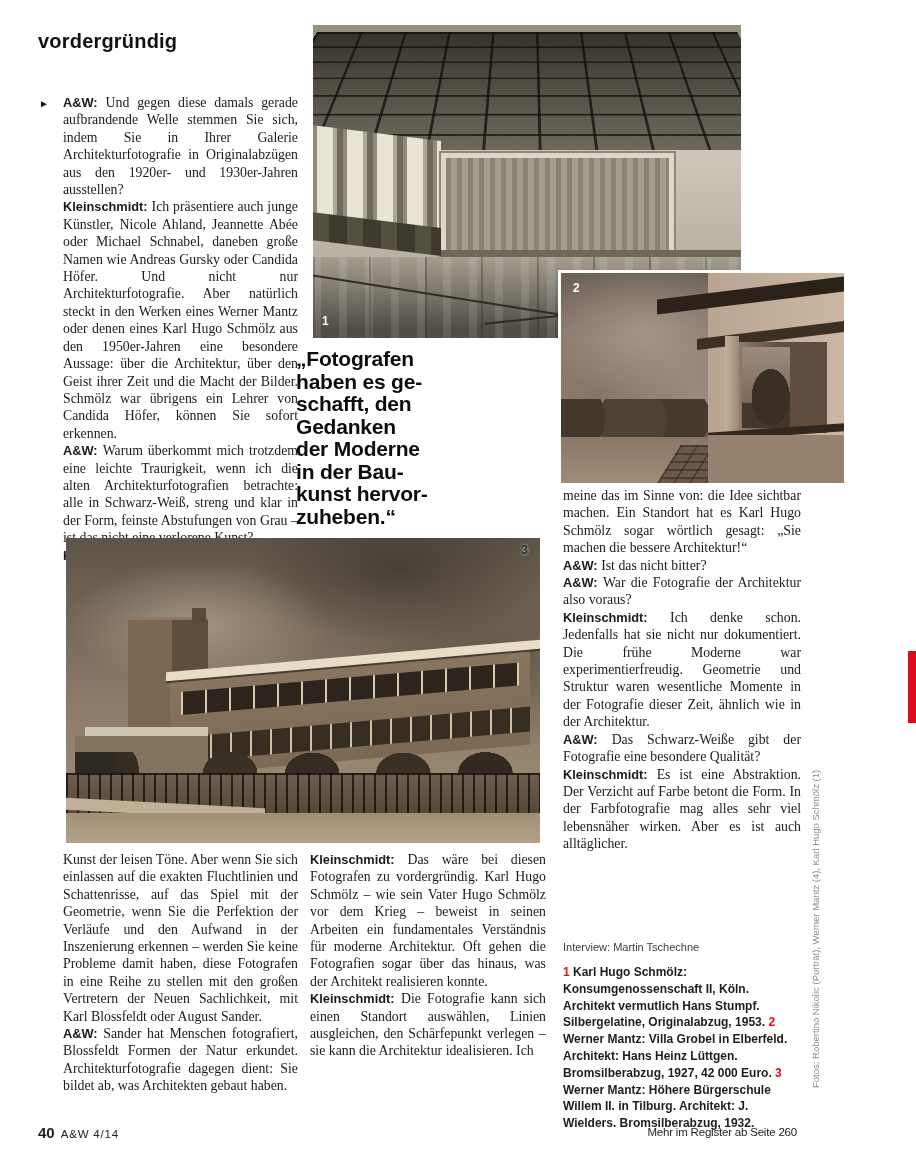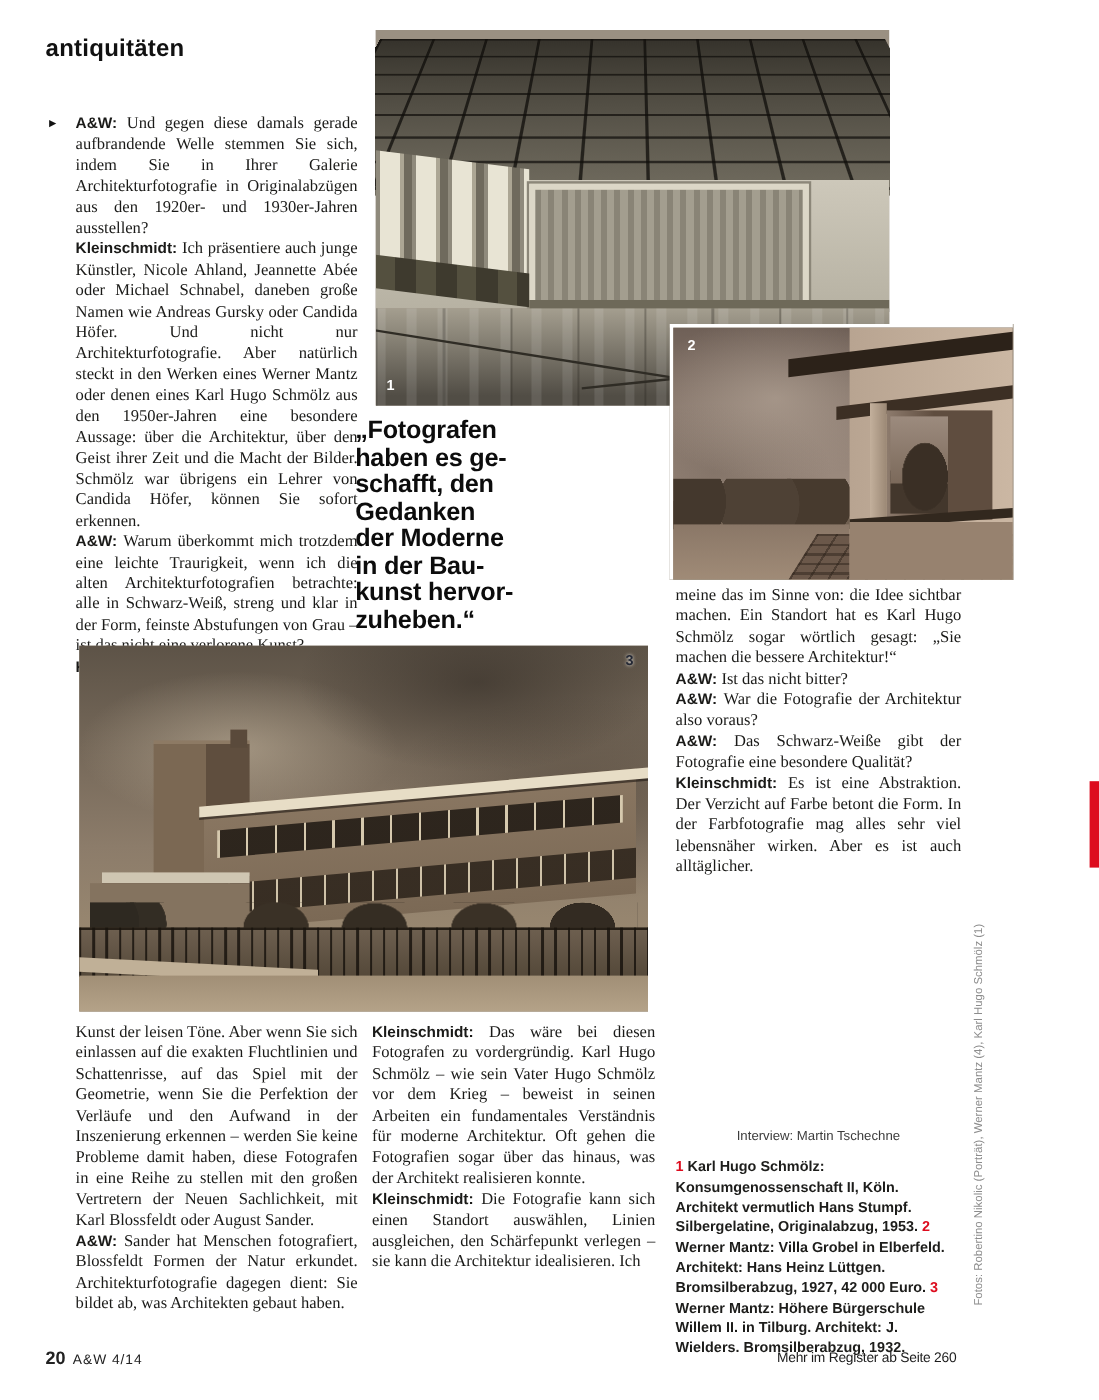--- a/index.html
+++ b/index.html
@@ -104,39 +104,39 @@
                  linear-gradient(180deg,#6d5f4f,#544839);}
   .p3-street{left:0;top:90%;width:100%;height:10%;background:linear-gradient(180deg,#a18f76,#b4a288);}
   .p3-walk{left:0;top:87%;width:42%;height:4%;background:#c0b097;transform:skewY(3deg);}
   #photo3 .photo-num{color:#232733;text-shadow:0 0 3px rgba(255,255,250,.9);}
   
   .captions{position:absolute;left:563px;top:964px;width:234px;
       font-family:"Liberation Sans",sans-serif;font-weight:700;font-size:12px;line-height:16.8px;color:#1d1d1b;}
   .cap-num{color:var(--accent,#dd0c1e);}
   .register-note{position:absolute;left:563px;top:1126px;width:234px;text-align:right;
       font-family:"Liberation Sans",sans-serif;font-weight:400;font-size:11.5px;letter-spacing:-.2px;color:#1c1c1c;}
-  .interview-credit{position:absolute;left:563px;top:941px;width:238px;text-align:center;
+  .interview-credit{position:absolute;left:563px;top:941px;width:238px;text-align:left;
       font-family:"Liberation Sans",sans-serif;font-size:11px;color:#3c3c3c;}
   
   .footer{position:absolute;left:38px;top:1124px;font-family:"Liberation Sans",sans-serif;color:#222;}
   .footer .pagenum{font-weight:800;font-size:15px;}
   .footer .issue{font-size:11.5px;letter-spacing:.8px;margin-left:6px;}
   
   .credits-vertical{position:absolute;left:810px;top:788px;height:300px;
       writing-mode:vertical-rl;transform:rotate(180deg);
       font-family:"Liberation Sans",sans-serif;font-size:9.5px;color:#8c8c8c;white-space:nowrap;}
   
   .red-tab{position:absolute;left:908px;top:651px;width:8px;height:72px;background:var(--accent,#dd0c1e);}
 </style>
 </head>
 <body>
 
 <div id="page">
 
-  <div class="section-label">antiquitäten</div>
+  <div class="section-label">vordergründig</div>
 
   <div id="col-top-left" class="col">
       <p><span class="marker">►</span><b class="speaker">A&amp;W: </b>Und gegen diese damals gerade aufbrandende Welle stemmen Sie sich, indem Sie in Ihrer Galerie Architekturfotografie in Originalabzügen aus den 1920er- und 1930er-Jahren ausstellen?</p>
       <p><b class="speaker">Kleinschmidt: </b>Ich präsentiere auch junge Künstler, Nicole Ahland, Jeannette Abée oder Michael Schnabel, daneben große Namen wie Andreas Gursky oder Candida Höfer. Und nicht nur Architekturfotografie. Aber natürlich steckt in den Werken eines Werner Mantz oder denen eines Karl Hugo Schmölz aus den 1950er-Jahren eine besondere Aussage: über die Architektur, über den Geist ihrer Zeit und die Macht der Bilder. Schmölz war übrigens ein Lehrer von Candida Höfer, können Sie sofort erkennen.</p>
       <p><b class="speaker">A&amp;W: </b>Warum überkommt mich trotzdem eine leichte Traurigkeit, wenn ich die alten Architekturfotografien betrachte: alle in Schwarz-Weiß, streng und klar in der Form, feinste Abstufungen von Grau – ist das nicht eine verlorene Kunst?</p>
       <p><b class="speaker">Kleinschmidt: </b>Diese Fotografie ist eine</p>
     </div>
 
   <div id="photo1" class="photo">
     <div class="p1-ceiling"></div>
@@ -184,38 +184,39 @@
     <div class="p3-fence"></div>
     <div class="p3-walk"></div>
     <div class="p3-street"></div>
     <span class="photo-num" style="right:12px;top:5px;">3</span>
   </div>
 
   <div id="col-right" class="col">
       <p>meine das im Sinne von: die Idee sichtbar machen. Ein Standort hat es Karl Hugo Schmölz sogar wörtlich gesagt: „Sie machen die bessere Architektur!“</p>
       <p><b class="speaker">A&amp;W: </b>Ist das nicht bitter?</p>
       <p><b class="speaker">A&amp;W: </b>War die Fotografie der Architektur also voraus?</p>
+      <p><b class="speaker">Kleinschmidt: </b>Ich denke schon. Jedenfalls hat sie nicht nur dokumentiert. Die frühe Moderne war experimentierfreudig. Geometrie und Struktur waren wesentliche Momente in der Fotografie dieser Zeit, ähnlich wie in der Architektur.</p>
       <p><b class="speaker">A&amp;W: </b>Das Schwarz-Weiße gibt der Fotografie eine besondere Qualität?</p>
       <p><b class="speaker">Kleinschmidt: </b>Es ist eine Abstraktion. Der Verzicht auf Farbe betont die Form. In der Farbfotografie mag alles sehr viel lebensnäher wirken. Aber es ist auch alltäglicher.</p>
     </div>
   <div class="interview-credit">Interview: Martin Tschechne</div>
 
   <div id="col-bottom-left" class="col">
       <p>Kunst der leisen Töne. Aber wenn Sie sich einlassen auf die exakten Fluchtlinien und Schattenrisse, auf das Spiel mit der Geometrie, wenn Sie die Perfektion der Verläufe und den Aufwand in der Inszenierung erkennen – werden Sie keine Probleme damit haben, diese Fotografen in eine Reihe zu stellen mit den großen Vertretern der Neuen Sachlichkeit, mit Karl Blossfeldt oder August Sander.</p>
       <p><b class="speaker">A&amp;W: </b>Sander hat Menschen fotografiert, Blossfeldt Formen der Natur erkundet. Architekturfotografie dagegen dient: Sie bildet ab, was Architekten gebaut haben.</p>
     </div>
   <div id="col-bottom-mid" class="col">
       <p><b class="speaker">Kleinschmidt: </b>Das wäre bei diesen Fotografen zu vordergründig. Karl Hugo Schmölz – wie sein Vater Hugo Schmölz vor dem Krieg – beweist in seinen Arbeiten ein fundamentales Verständnis für moderne Architektur. Oft gehen die Fotografien sogar über das hinaus, was der Architekt realisieren konnte.</p>
       <p><b class="speaker">Kleinschmidt: </b>Die Fotografie kann sich einen Standort auswählen, Linien ausgleichen, den Schärfepunkt verlegen – sie kann die Architektur idealisieren. Ich</p>
     </div>
 
   <div class="captions"><span class="cap-num">1 </span>Karl Hugo Schmölz: Konsumgenossenschaft II, Köln. Architekt vermutlich Hans Stumpf. Silbergelatine, Originalabzug, 1953. <span class="cap-num">2 </span>Werner Mantz: Villa Grobel in Elberfeld. Architekt: Hans Heinz Lüttgen. Bromsilberabzug, 1927, 42 000 Euro. <span class="cap-num">3 </span>Werner Mantz: Höhere Bürgerschule Willem II. in Tilburg. Architekt: J. Wielders. Bromsilberabzug, 1932.</div>
   <div class="register-note">Mehr im Register ab Seite 260</div>
 
   <div class="footer">
-    <span class="pagenum">20</span><span class="issue">A&amp;W 4/14</span>
+    <span class="pagenum">40</span><span class="issue">A&amp;W 4/14</span>
   </div>
 
   <div class="credits-vertical">Fotos: Robertino Nikolic (Porträt), Werner Mantz (4), Karl Hugo Schmölz (1)</div>
 
   <div class="red-tab"></div>
 
 </div>
 
 </body></html>

